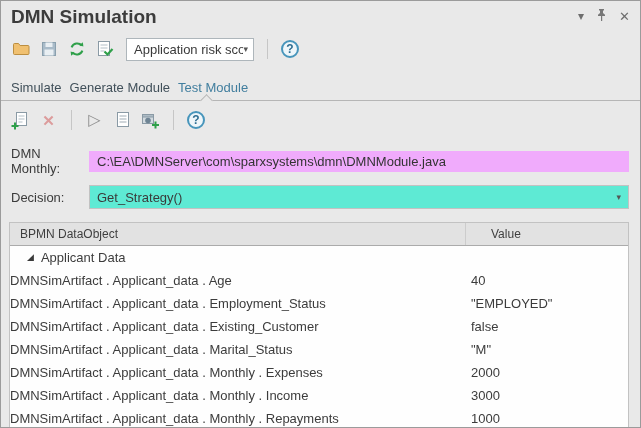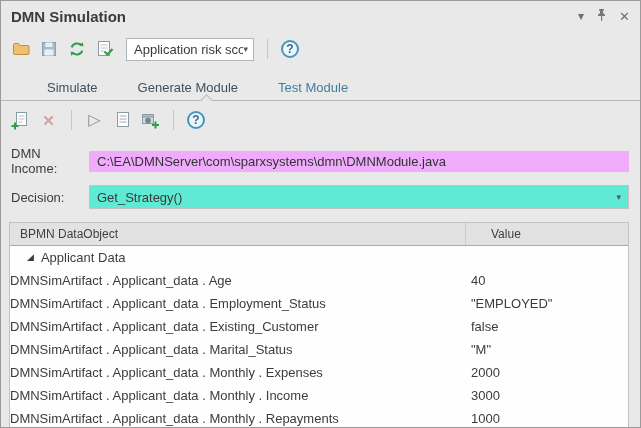--- a/index.html
+++ b/index.html
@@ -4,21 +4,21 @@
 <style>
   * { box-sizing: border-box; margin: 0; padding: 0; }
   html,body { background:#d6d6d6; }
   body { font-family: "Liberation Sans", sans-serif; }
   .window {
     position: relative; width: 641px; height: 428px;
     background: #e9e9e9; border: 1px solid #9b9b9b; overflow: hidden;
   }
   
   .titlebar { position: relative; height: 30px; line-height: 32px; padding-left: 10px; }
-  .title { font-size: 15px; font-weight: 600; color: #3c3c3c; }
+  .title { font-size: 19px; font-weight: 600; color: #3c3c3c; }
   .win-controls { position: absolute; right: 10px; top: 0; height: 30px; display: flex; align-items: center; gap: 12px; }
   .win-btn { color: #6e6e6e; font-size: 12px; cursor: default; line-height: 1; }
   .win-btn.close { font-size: 13px; }
   
   .toolbar1 { height: 36px; display: flex; align-items: center; padding-left: 10px; gap: 9px; }
   .toolbar2 { height: 38px; display: flex; align-items: center; padding-left: 10px; gap: 9px; }
   .tbicon { width: 19px; height: 19px; display: inline-flex; align-items: center; justify-content: center; }
   .vsep { width: 1px; height: 20px; background: #c6c6c6; margin: 0 4px; }
   .combo {
     width: 128px; height: 23px; background: #fff; border: 1px solid #aeb6bb;
@@ -27,21 +27,21 @@
   .combo-text { flex: 1; font-size: 13px; color: #3a3a3a; white-space: nowrap; overflow: hidden; }
   .caret { font-size: 9px; color: #555; }
   .help-ring {
     width: 18px; height: 18px; border-radius: 50%; border: 2px solid #4795bb;
     background: #eef6fa; color: #2e6e91; font-size: 12px; font-weight: bold;
     display: inline-flex; align-items: center; justify-content: center;
   }
   .glyph-x { color: #dc9c9c; font-size: 15px; font-weight: bold; line-height: 1; }
   .glyph-play { color: #8f8f8f; font-size: 16px; line-height: 1; }
   
-  .tabs { height: 33px; display: flex; align-items: center; gap: 40px; padding: 8px 0 0 10px; margin-left: 36px; }
+  .tabs { height: 33px; display: flex; align-items: center; gap: 8px; padding: 8px 0 0 10px; }
   .tab { font-size: 13px; color: #41505a; cursor: default; }
   .tab.active { color: #417e9e; }
   .tabline { position: relative; border-top: 1px solid #b6b6b6; height: 0; }
   .notch {
     position: absolute; left: 201px; top: -5px; width: 9px; height: 9px;
     background: #e9e9e9; transform: rotate(45deg);
     border-top: 1px solid #b6b6b6; border-left: 1px solid #b6b6b6;
   }
   
   .frow { display: flex; align-items: center; margin: 7px 11px 0 10px; }
@@ -168,21 +168,21 @@
         <path d="M14.5 10.5v7M11 14h7" stroke="#2fa04a" stroke-width="2"></path>
       </svg>
     </span>
     <span class="vsep"></span>
     <span class="help-ring">
         <span>?</span>
       </span>
   </div>
 
   <div class="frow">
-    <span class="flabel">DMN Income:</span>
+    <span class="flabel">DMN Monthly:</span>
     <span class="module-field">C:\EA\DMNServer\com\sparxsystems\dmn\DMNModule.java</span>
   </div>
 
   <div class="frow second">
     <span class="flabel">Decision:</span>
     <span class="decision-combo">
       <span class="decision-text">Get_Strategy()</span>
       <span class="caret">▾</span>
     </span>
   </div>

